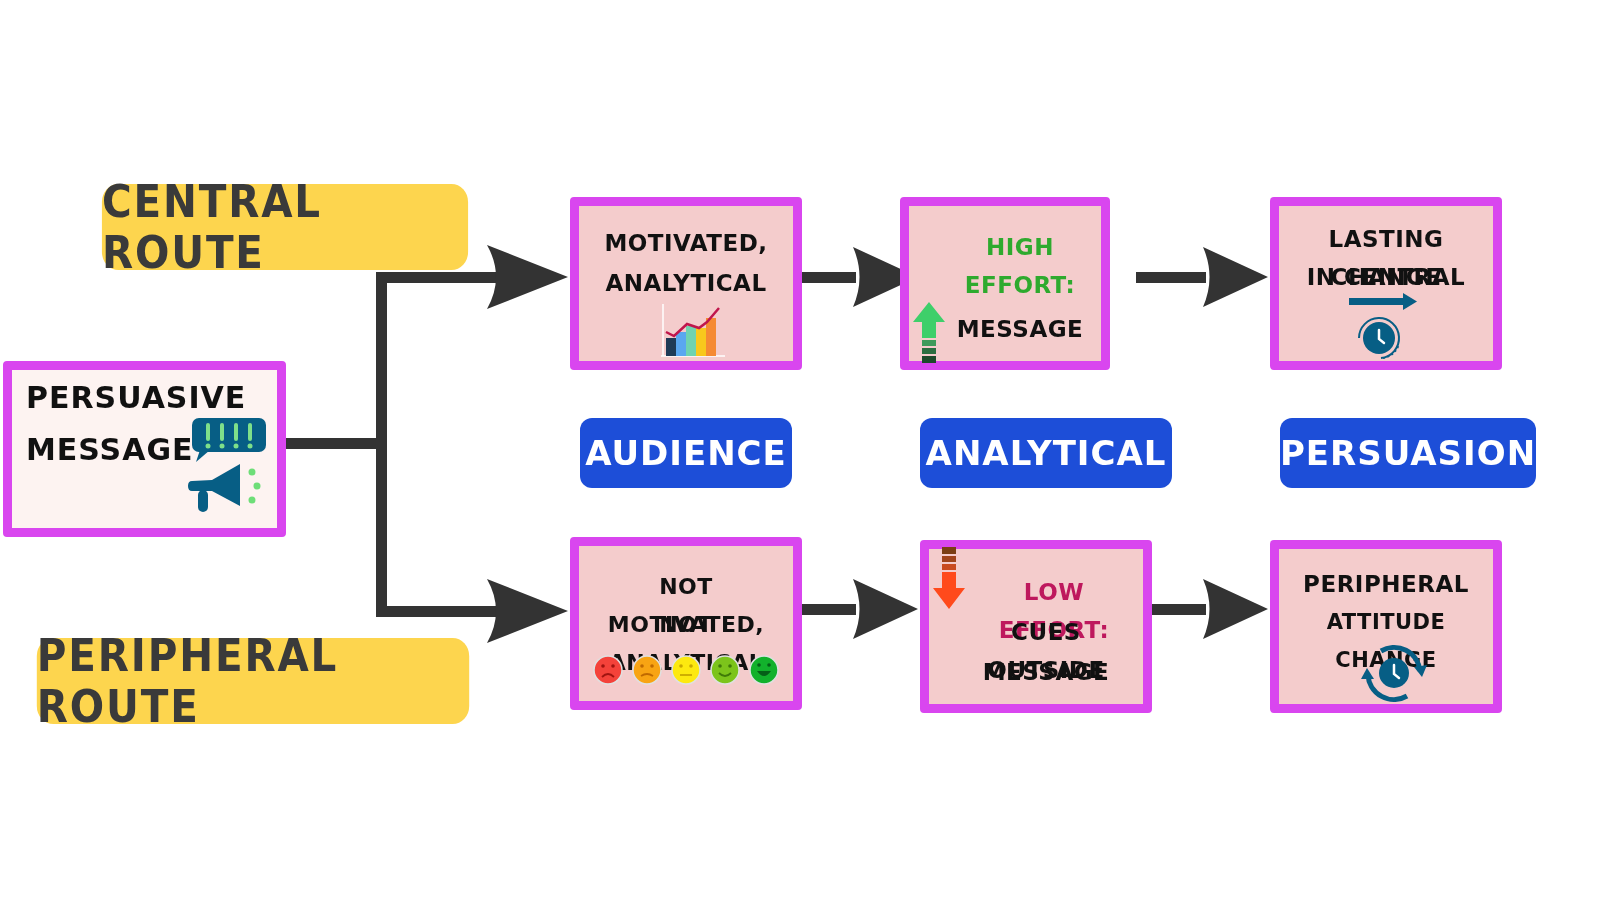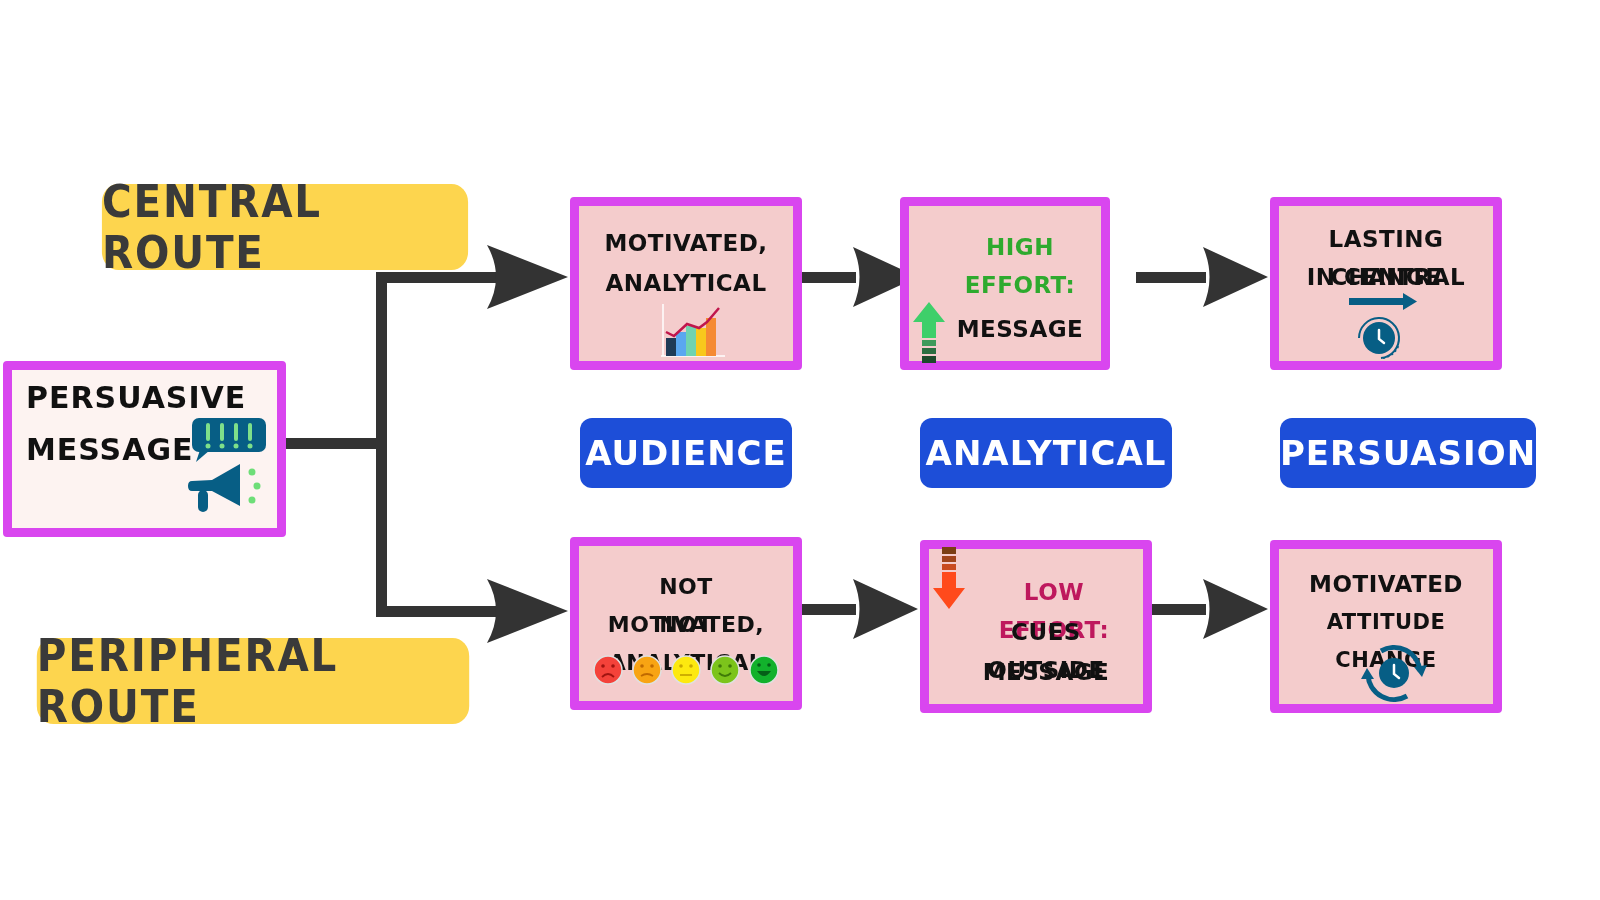--- a/index.html
+++ b/index.html
@@ -175,21 +175,21 @@
   <div class="box-text" style="top:104px; left:20px;">MESSAGE</div>
   <svg class="abs" width="36" height="64" style="left:2px; top:-2px;" viewBox="0 0 36 64">
     <rect x="11" y="0" width="14" height="7" fill="#7a3e14"></rect>
     <rect x="11" y="9" width="14" height="6" fill="#a0441c"></rect>
     <rect x="11" y="17" width="14" height="6" fill="#c94a20"></rect>
     <path d="M11 25 L25 25 L25 41 L34 41 L18 62 L2 41 L11 41 Z" fill="#ff4a1c"></path>
   </svg>
 </div>
 
 <div class="box" style="left:1270px; top:540px; width:232px; height:173px;">
-  <div class="box-text" style="top:16px;">MOTIVATED</div>
+  <div class="box-text" style="top:16px;">PERIPHERAL</div>
   <div class="box-text" style="top:54px; font-size:21px;">ATTITUDE CHANGE</div>
   <svg class="abs" width="70" height="64" style="left:80px; top:92px;" viewBox="0 0 70 64">
     <circle cx="35" cy="32" r="15" fill="#075e85"></circle>
     <path d="M35 24 L35 33 L40 37" stroke="#ffffff" stroke-width="2.5" fill="none" stroke-linecap="round"></path>
     <path d="M22 10 A26 26 0 0 1 61 30" fill="none" stroke="#075e85" stroke-width="5"></path>
     <path d="M55 26 L63 36 L68 24 Z" fill="#075e85"></path>
     <path d="M48 55 A26 26 0 0 1 9 34" fill="none" stroke="#075e85" stroke-width="5"></path>
     <path d="M2 38 L8 27 L15 38 Z" fill="#075e85"></path>
   </svg>
 </div>

